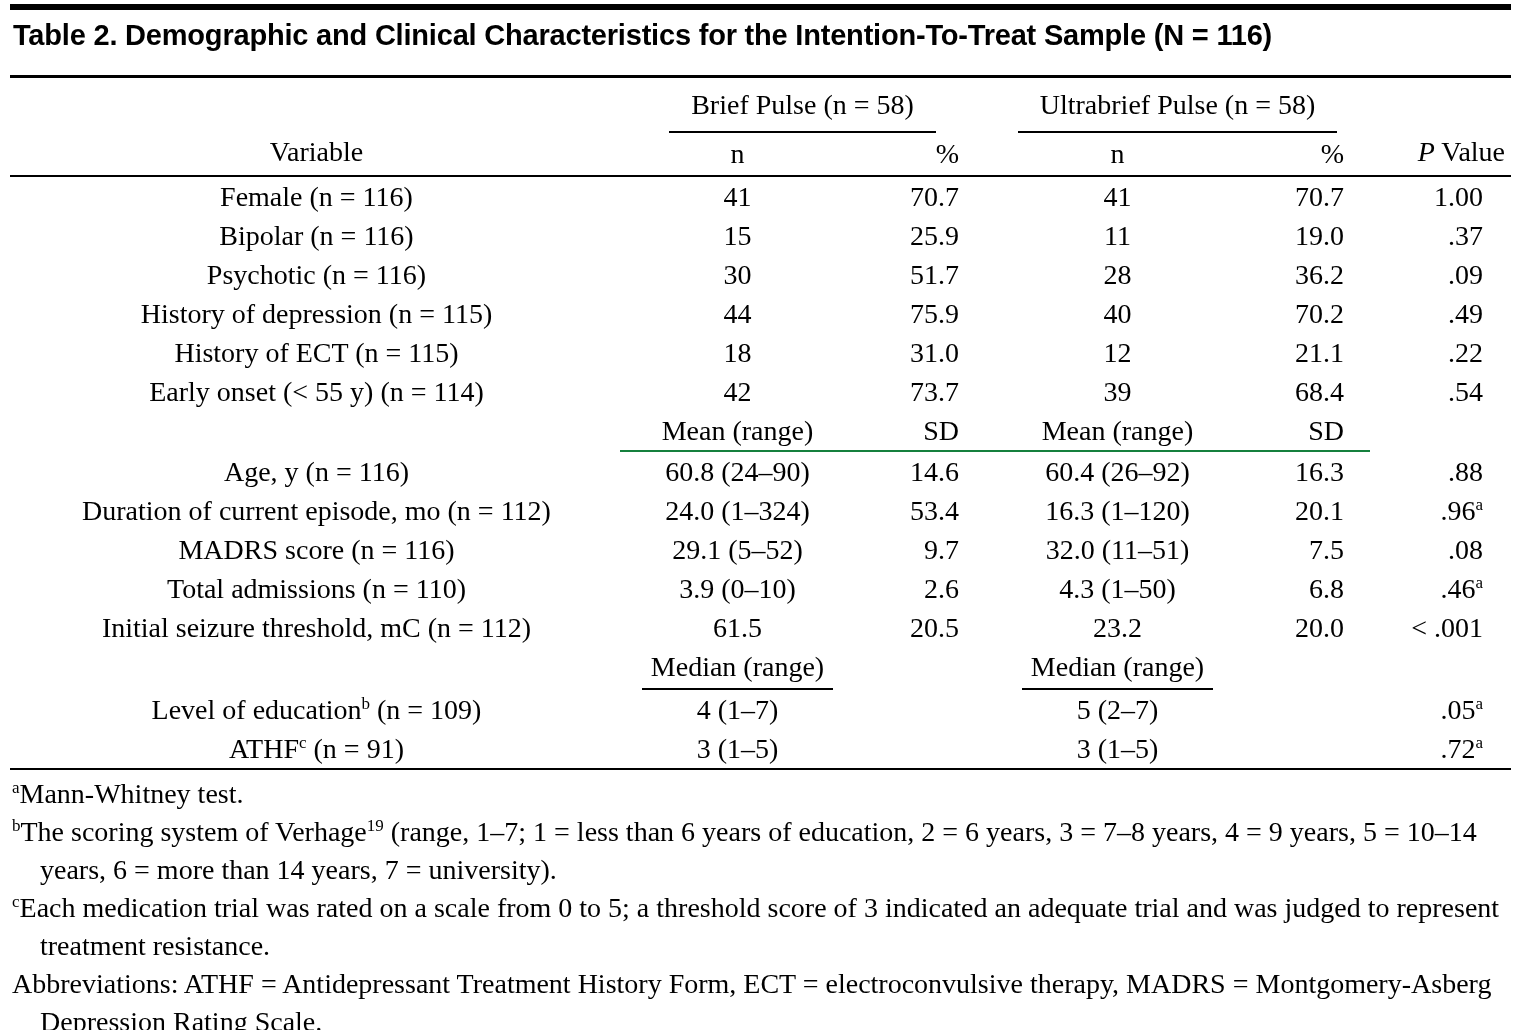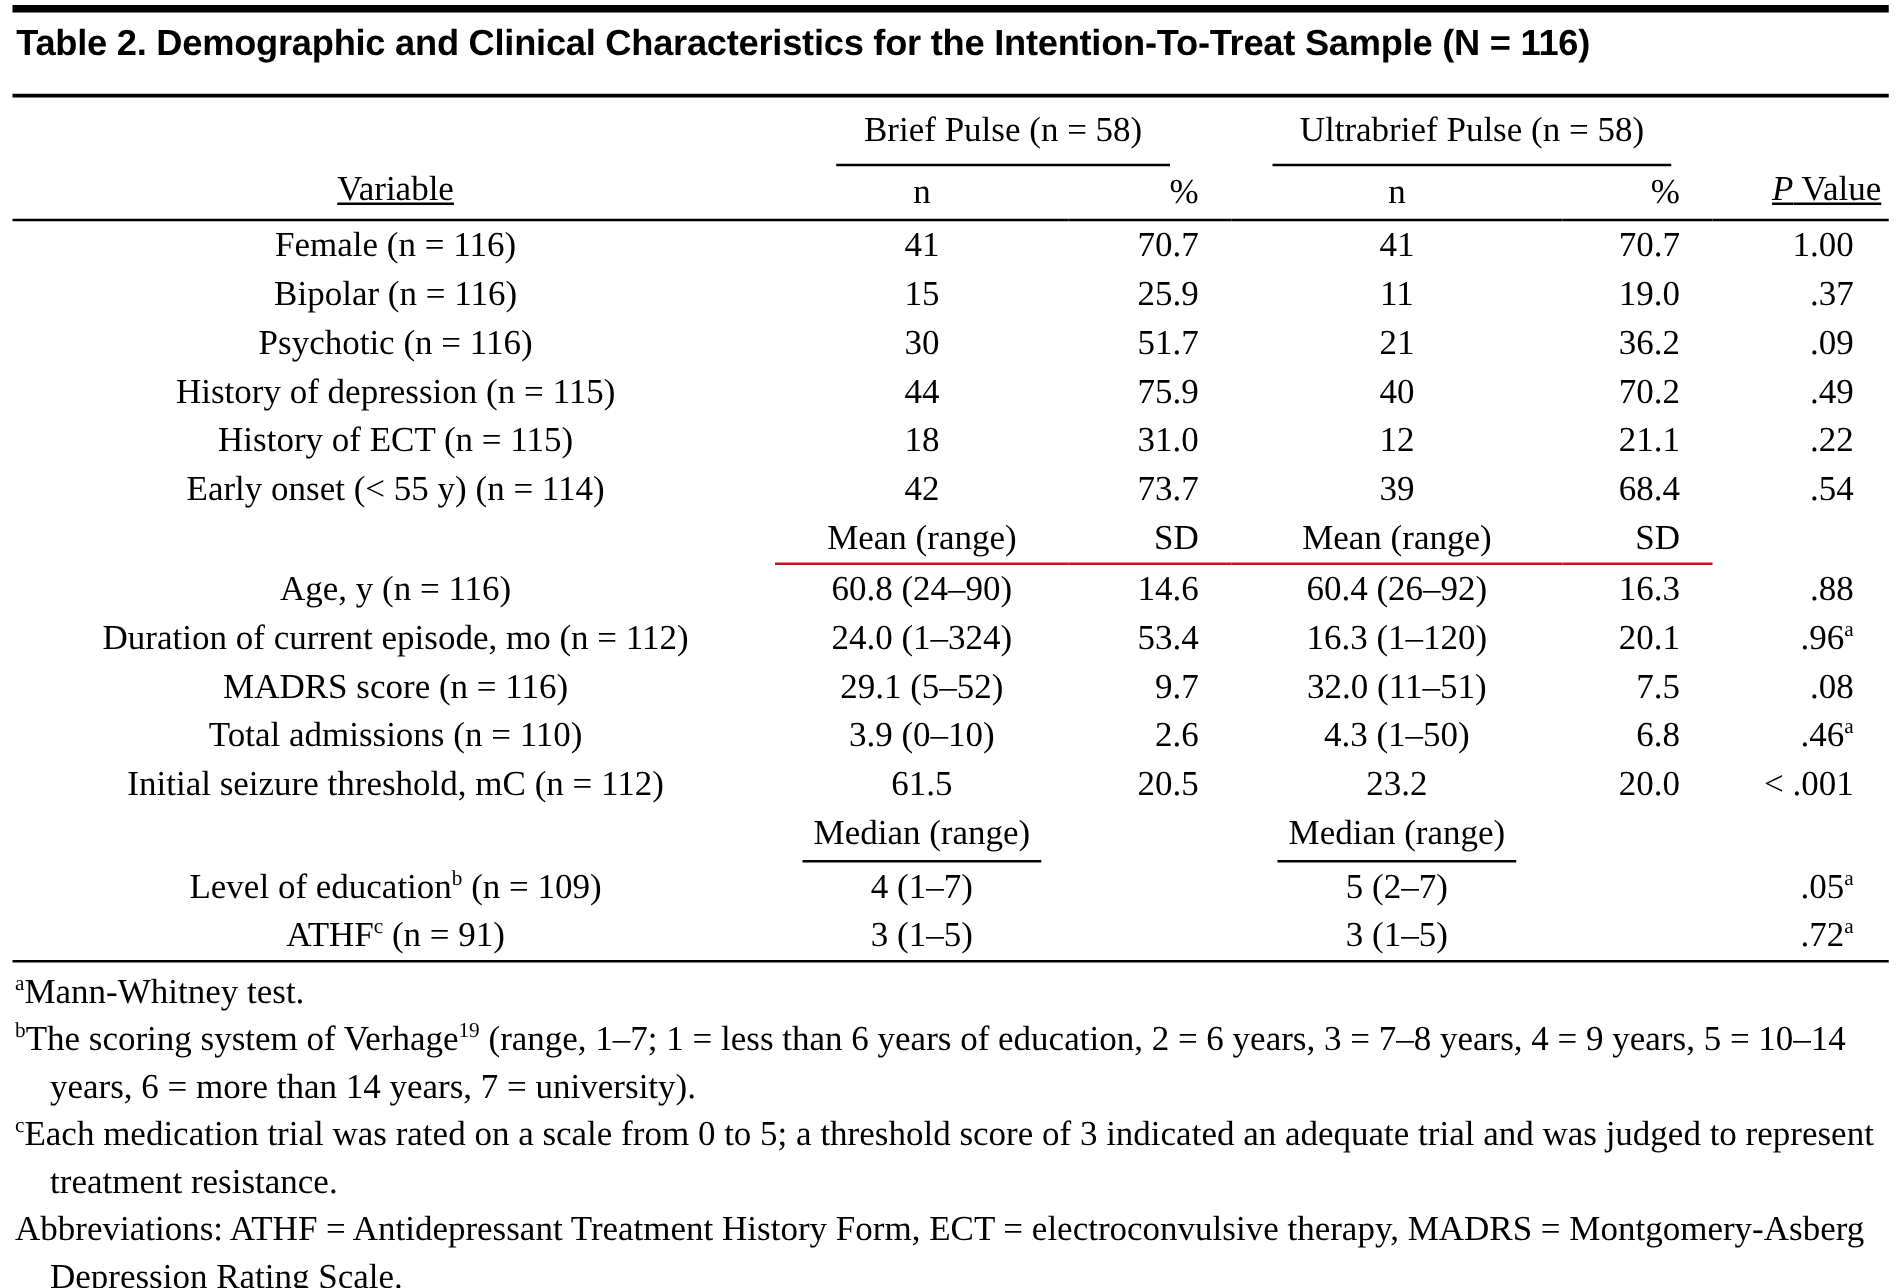--- a/index.html
+++ b/index.html
@@ -32,35 +32,35 @@
   col.c-n2  { width: 265px; }
   col.c-p2  { width: 120px; }
   col.c-pv  { width: 141px; }
   th, td {
     font-weight: 400;
     padding: 0;
     line-height: 39px;
     white-space: nowrap;
     vertical-align: bottom;
   }
-  thead tr.group-row th { line-height: 46px; vertical-align: bottom; padding-top: 4px; text-decoration: underline; }
+  thead tr.group-row th { line-height: 46px; vertical-align: bottom; padding-top: 4px; }
   thead tr.sub-head th { line-height: 42px; border-bottom: 2px solid #000; }
   th.hdr-bottom { border-bottom: 2px solid #000; }
   .var, td.var, th.var { text-align: center; padding-left: 3px; }
   .c { text-align: center; }
   .r { text-align: right; padding-right: 26px; }
   td.p, th.p-col { text-align: right; padding-right: 28px; margin-top: 24px; }
   th.p-col { padding-right: 6px; }
   .group-head { text-align: center; }
   .group-head .group-rule {
     display: inline-block;
     border-bottom: 2px solid #000;
     padding: 0 22px 3px 22px;
   }
-  tr.mid-head th.ruled { border-bottom: 2px solid #b91c1c; }
+  tr.mid-head th.ruled { border-bottom: 2px solid #15803d; }
   tr.mid-head .med-rule {
     display: inline-block;
     border-bottom: 2px solid #000;
     padding: 0 9px 2px 9px;
     text-align: right;
   }
   sup { font-size: 17px; line-height: 0; vertical-align: super; }
   .footnotes {
     border-top: 2px solid #000;
     font-size: 28px;
@@ -118,21 +118,21 @@
         <td class="c">15</td>
         <td class="r">25.9</td>
         <td class="c">11</td>
         <td class="r">19.0</td>
         <td class="p"><span>.37</span><sup></sup></td>
       </tr>
       <tr>
         <td class="var">Psychotic (n = 116)</td>
         <td class="c">30</td>
         <td class="r">51.7</td>
-        <td class="c">21</td>
+        <td class="c">28</td>
         <td class="r">36.2</td>
         <td class="p"><span>.09</span><sup></sup></td>
       </tr>
       <tr>
         <td class="var">History of depression (n = 115)</td>
         <td class="c">44</td>
         <td class="r">75.9</td>
         <td class="c">40</td>
         <td class="r">70.2</td>
         <td class="p"><span>.49</span><sup></sup></td>

